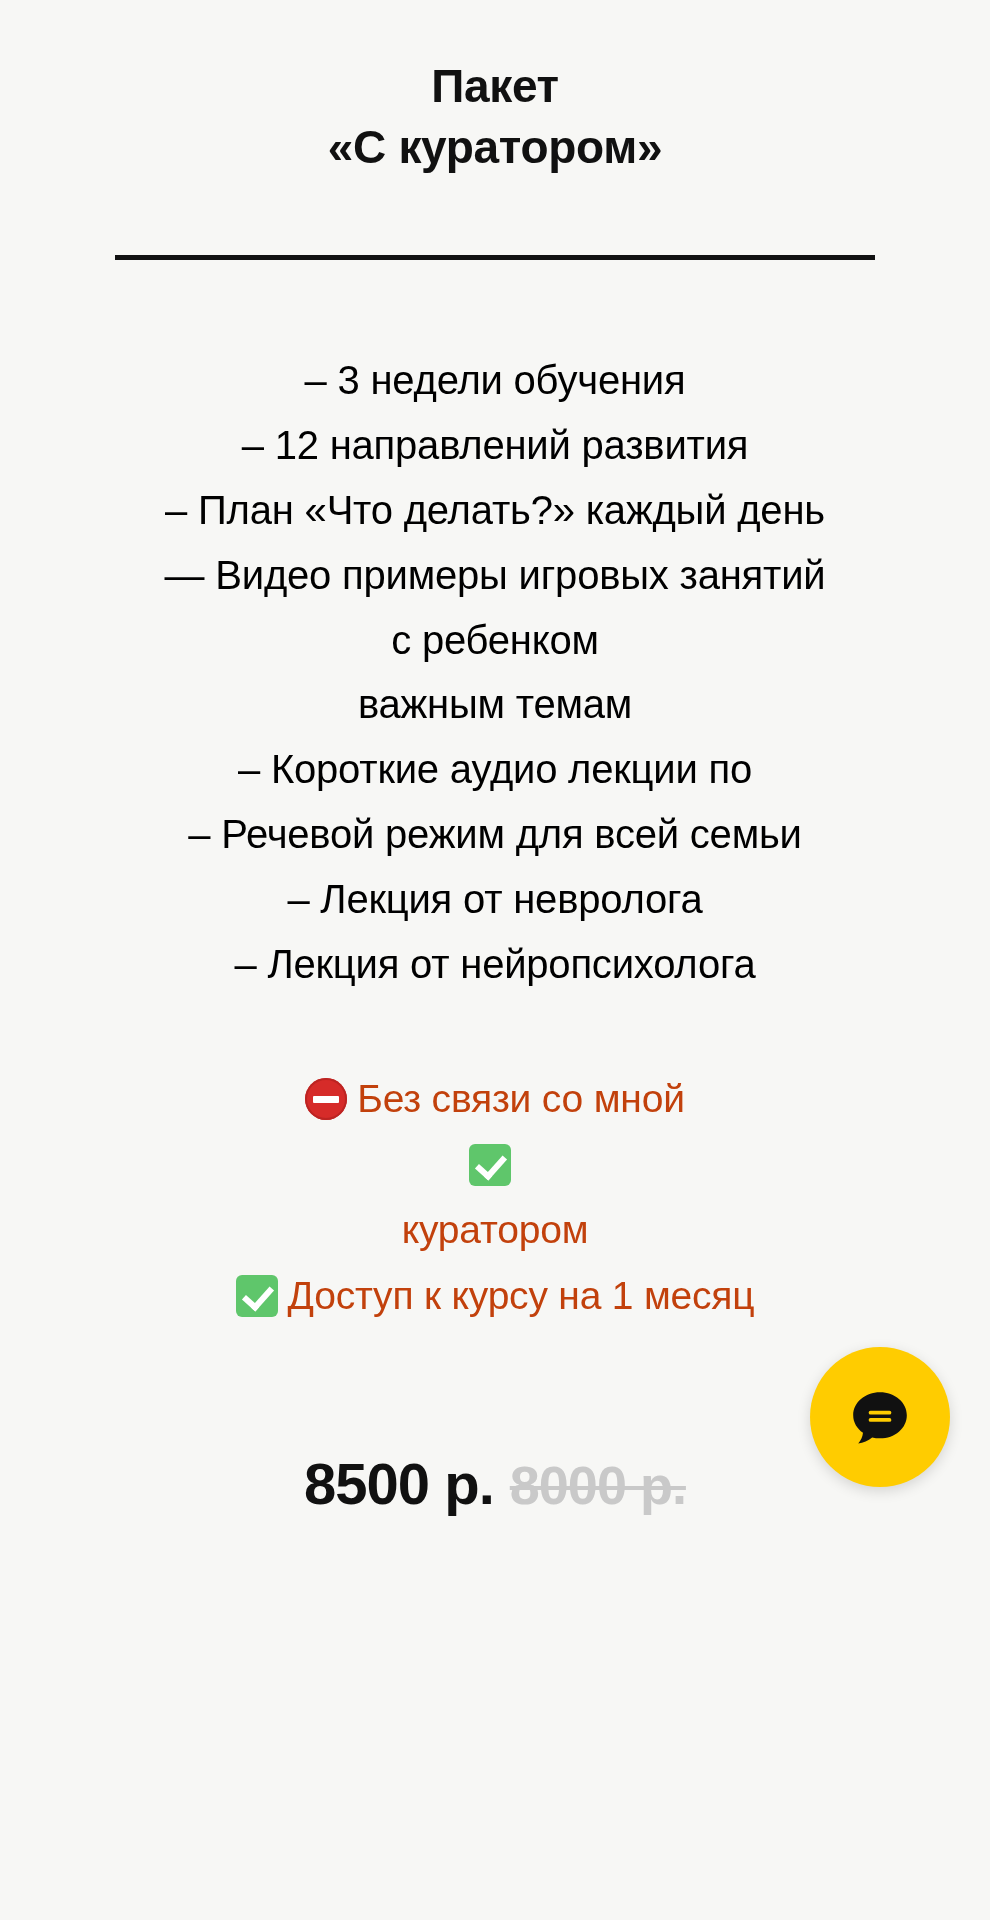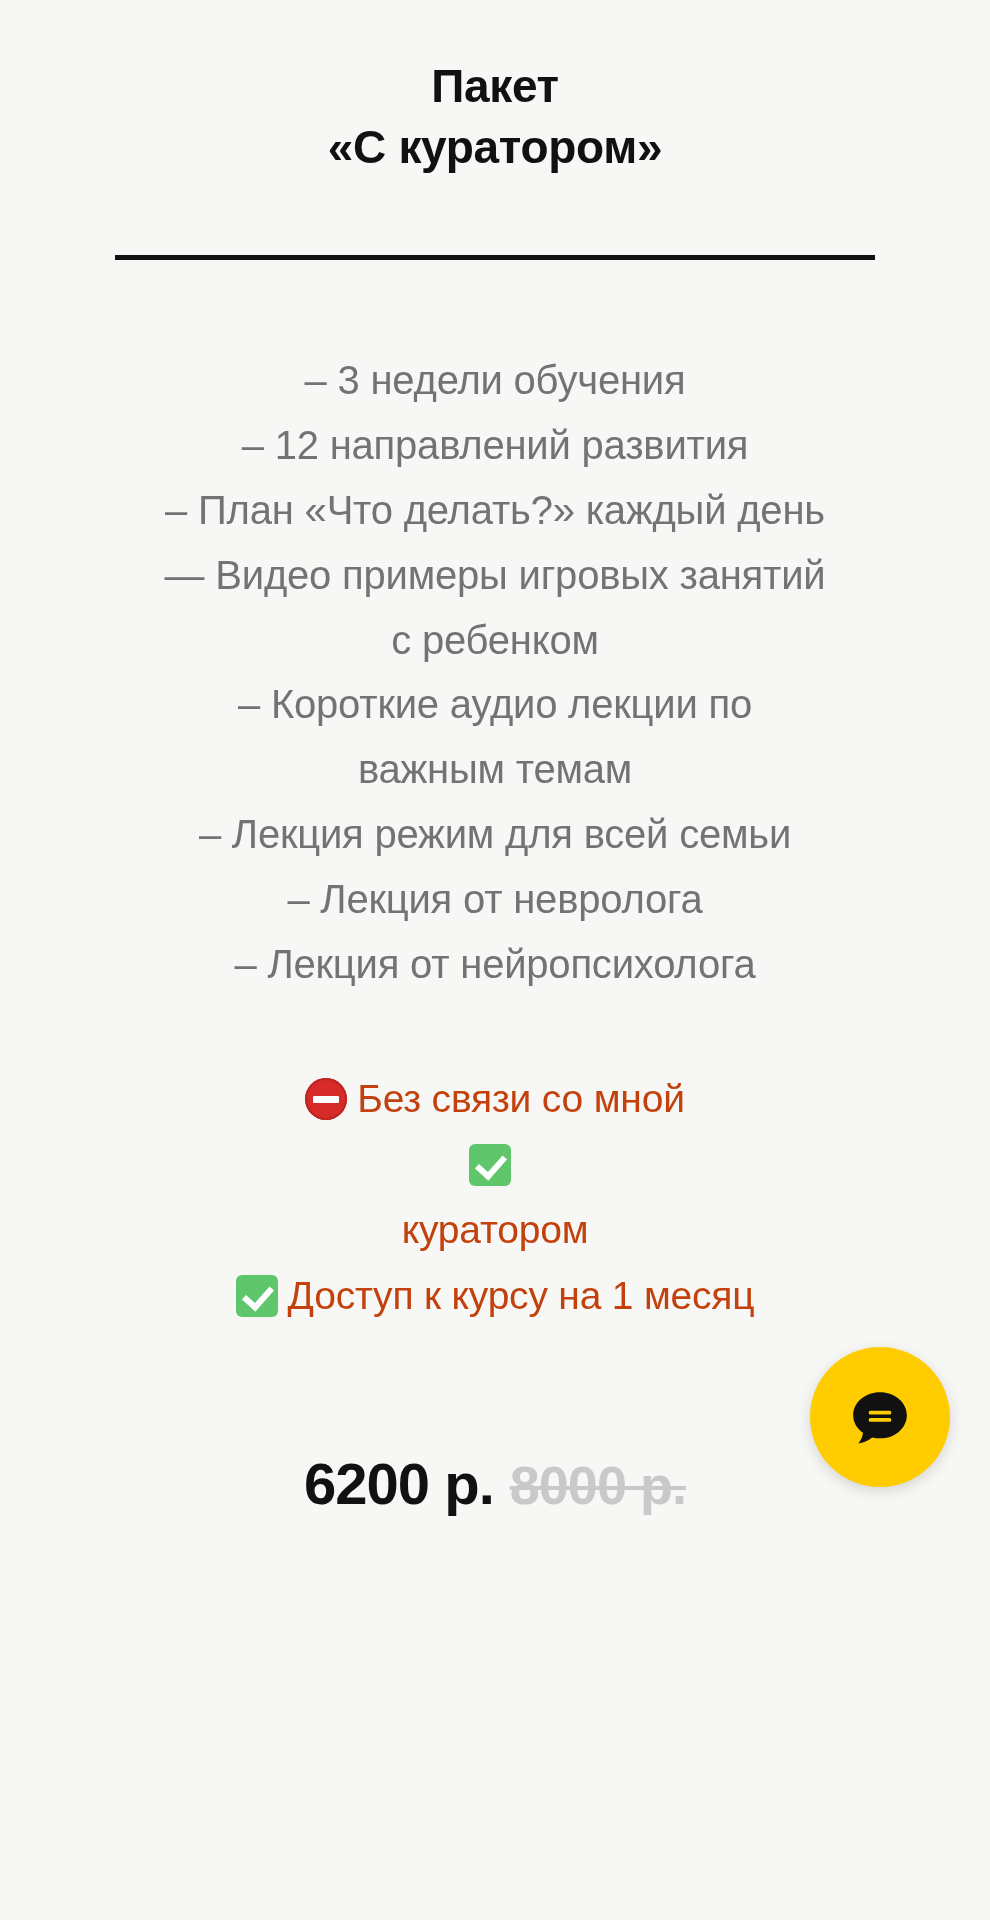--- a/index.html
+++ b/index.html
@@ -42,21 +42,21 @@
     height: 0;
     border-top: 5px solid #121212;
   }
   .features {
     margin-top: 88px;
     width: 100%;
     text-align: center;
     font-size: 40px;
     line-height: 1.62;
     letter-spacing: -0.2px;
-    color: #737373;
+    color: #000000;
   }
   .feature-line {
     display: block;
   }
   .gap-block {
     height: 46px;
   }
   .marks {
     margin-top: 70px;
     width: 100%;
@@ -162,23 +162,23 @@
   </div>
 
   <div class="divider"></div>
 
   <div class="features">
     <span class="feature-line">– 3 недели обучения</span>
     <span class="feature-line">– 12 направлений развития</span>
     <span class="feature-line">– План «Что делать?» каждый день</span>
     <span class="feature-line">— Видео примеры игровых занятий</span>
     <span class="feature-line">с ребенком</span>
+    <span class="feature-line">важным темам</span>
     <span class="feature-line">– Короткие аудио лекции по</span>
-    <span class="feature-line">важным темам</span>
-    <span class="feature-line">– Лекция режим для всей семьи</span>
+    <span class="feature-line">– Речевой режим для всей семьи</span>
 
     <span class="gap-block"></span>
 
     <span class="feature-line">– Лекция от невролога</span>
     <span class="feature-line">– Лекция от нейропсихолога</span>
   </div>
 
   <div class="marks">
     <span class="mark-row">
       <span class="icon-inline icon-noentry"></span><span>Без связи со мной</span>
@@ -188,21 +188,21 @@
     </span>
     <span class="mark-row">
       <span>куратором</span>
     </span>
     <span class="mark-row">
       <span class="icon-inline icon-check"></span><span>Доступ к курсу на 1 месяц</span>
     </span>
   </div>
 
   <div class="price-row">
-    <span class="price-new">6200 р.</span><span class="price-old">8000 р.</span>
+    <span class="price-new">8500 р.</span><span class="price-old">8000 р.</span>
   </div>
 
   <button class="chat-fab">
     <span>
       <svg viewBox="0 0 64 64" aria-hidden="true">
         <path d="M32 8C17.6 8 6 17.9 6 30.2c0 6.9 3.7 13 9.5 17.1-.4 4-2 7.6-4.6 10.3 4.9-.7 9.6-2.8 13.5-5.8 2.4.6 5 .9 7.6.9 14.4 0 26-9.9 26-22.5C58 17.9 46.4 8 32 8z" fill="#111111"></path>
         <rect x="21" y="26" width="22" height="3.6" rx="1.8" fill="#ffcc00"></rect>
         <rect x="21" y="33" width="22" height="3.6" rx="1.8" fill="#ffcc00"></rect>
       </svg>
     </span>

